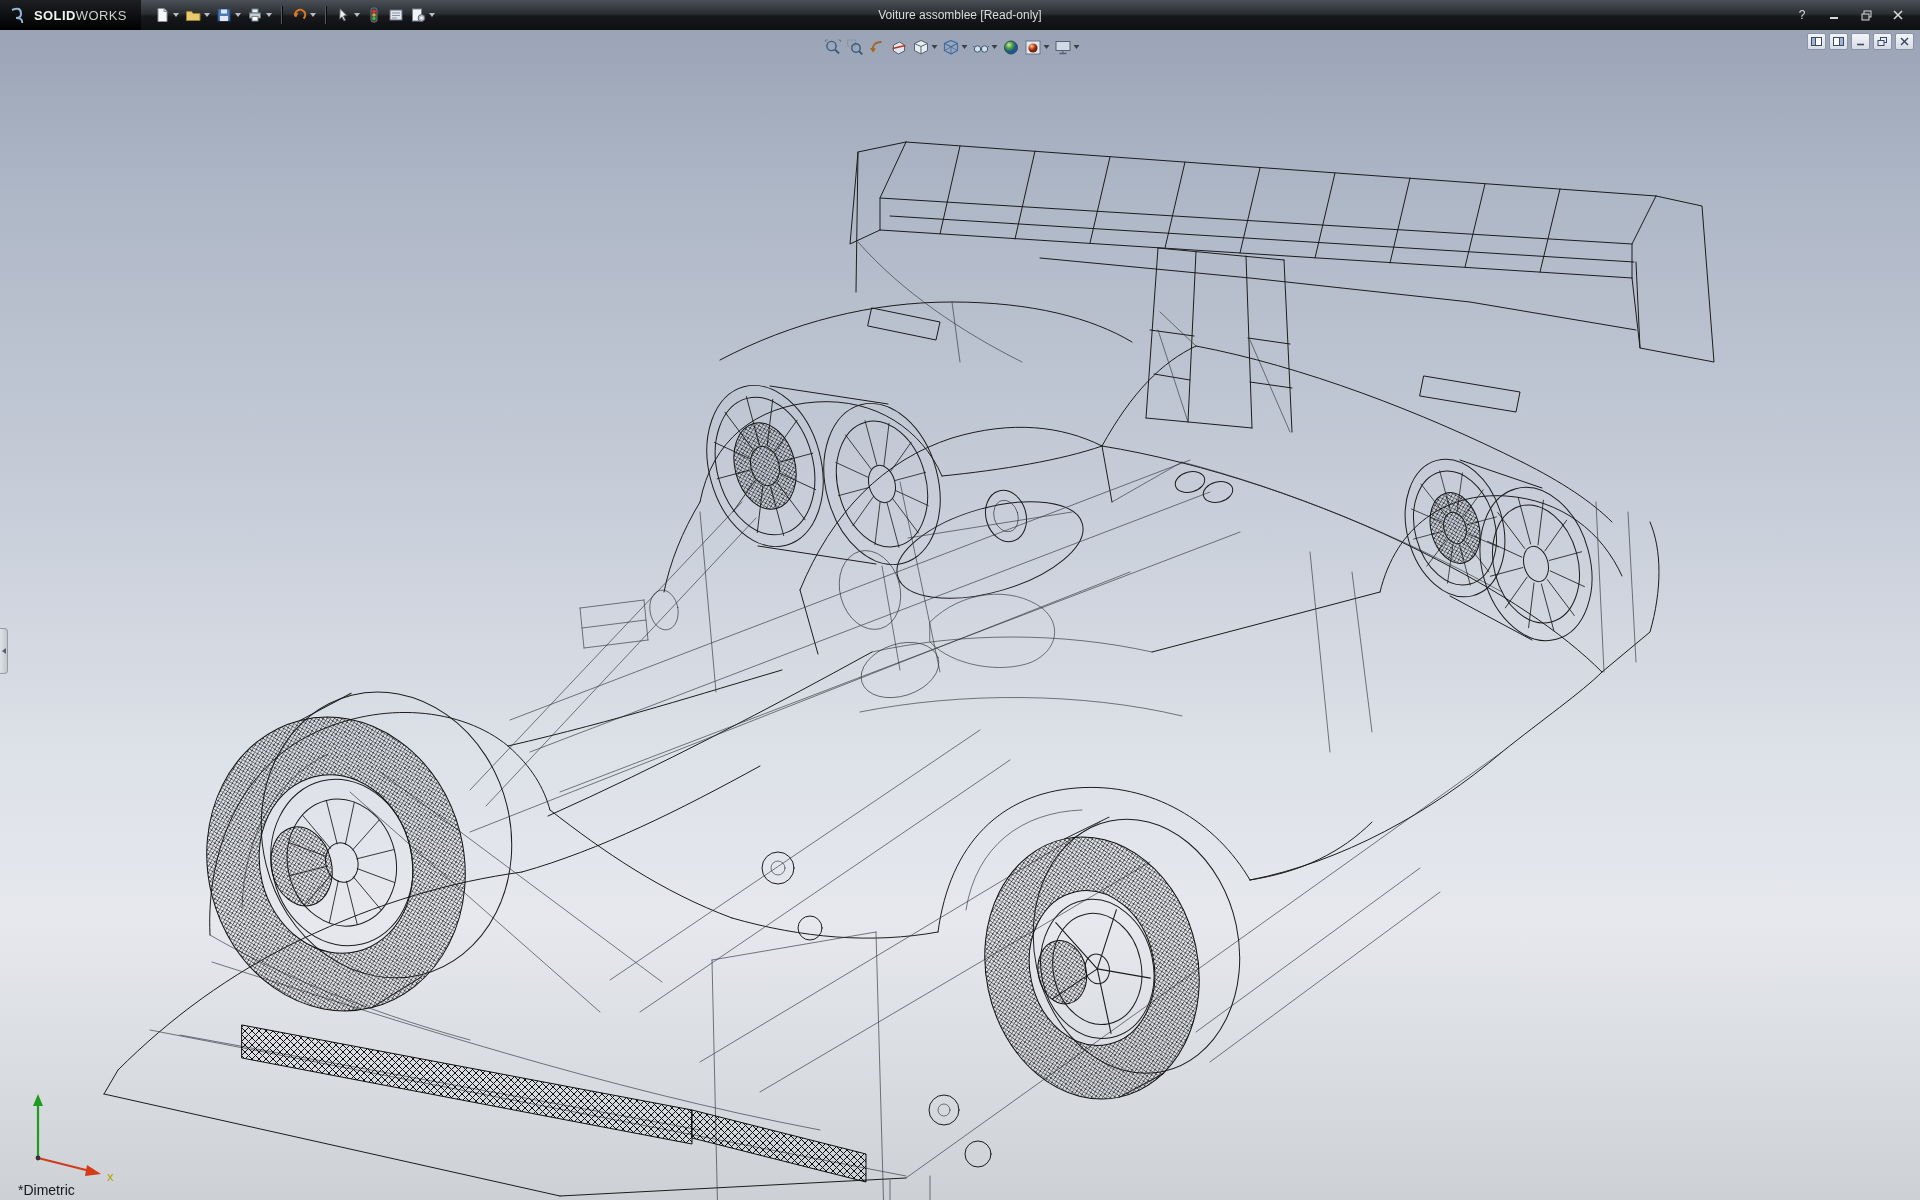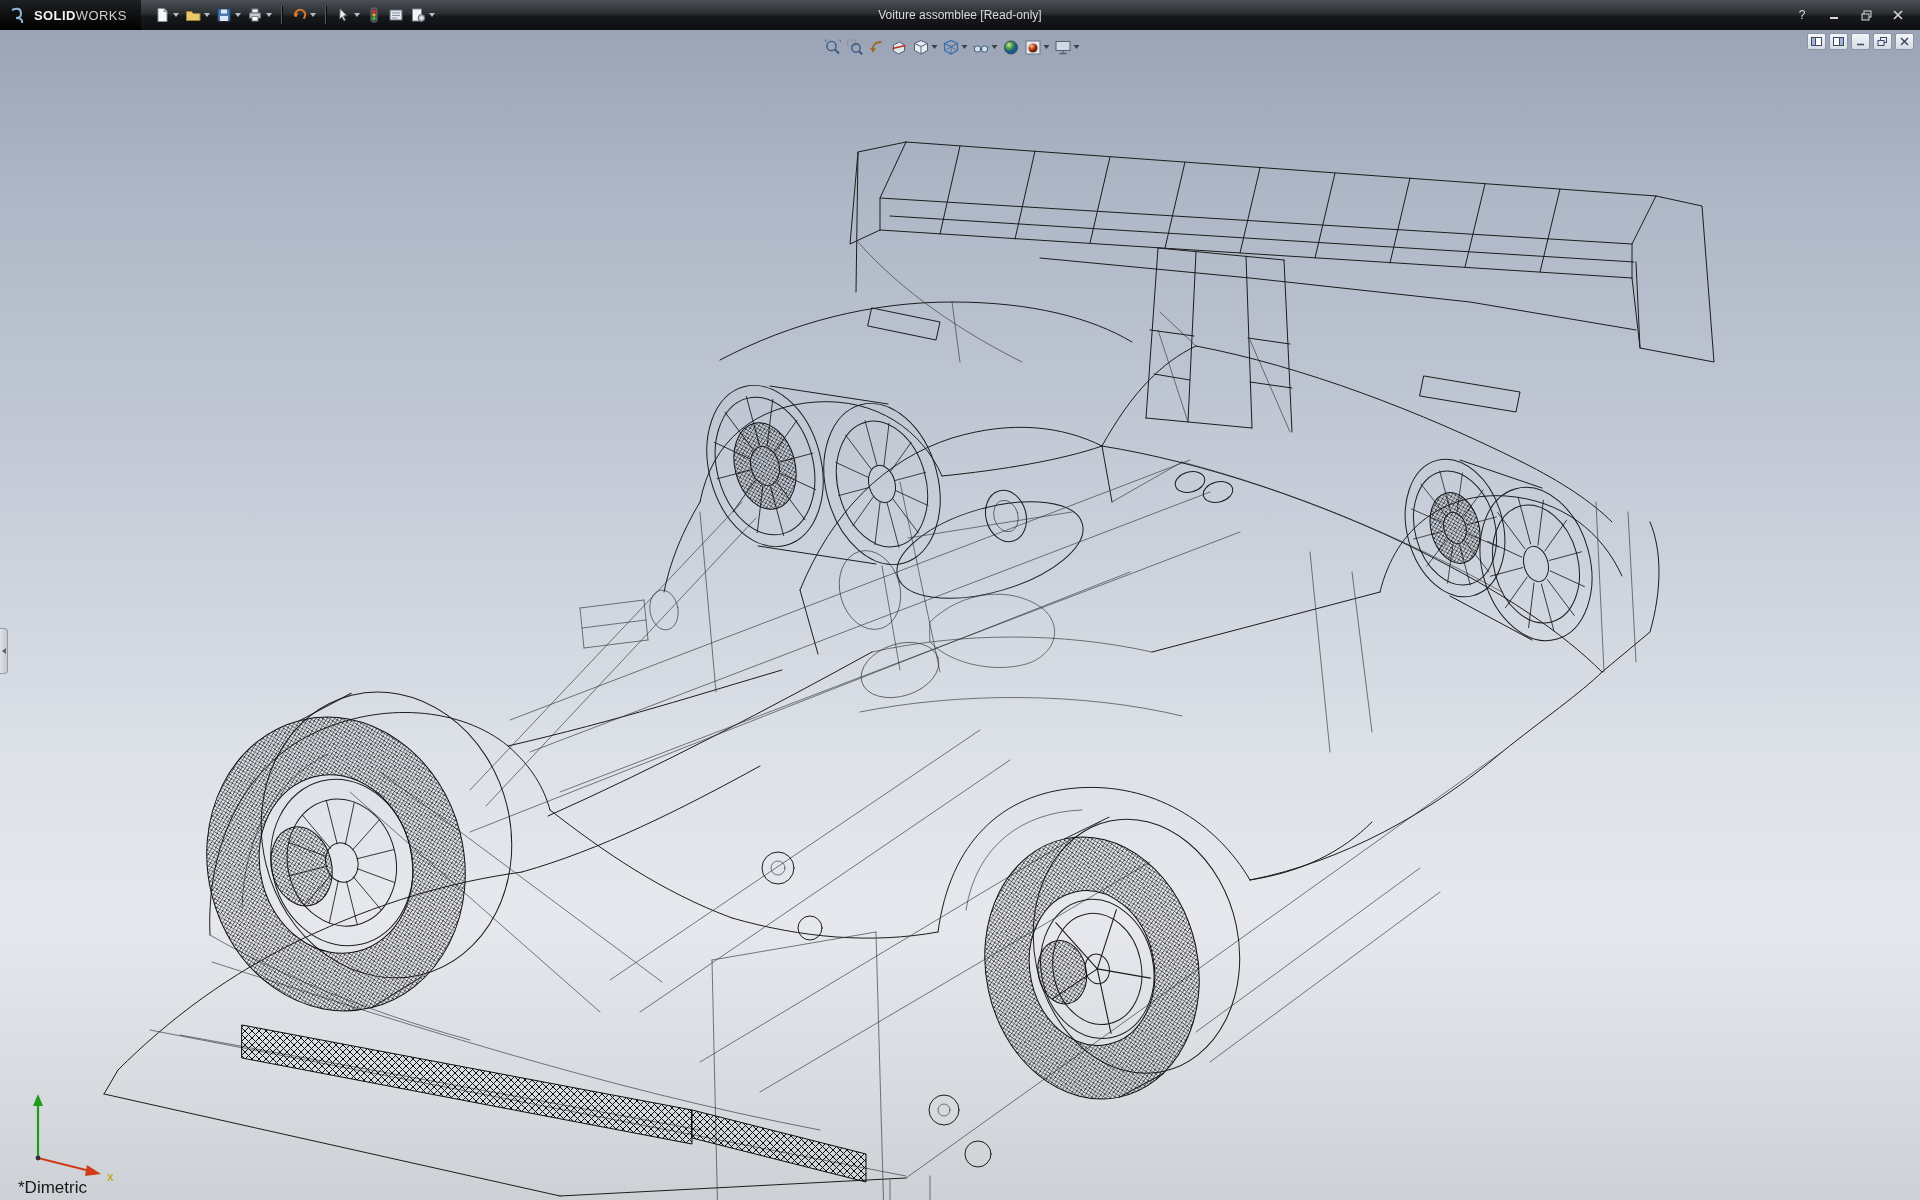--- a/index.html
+++ b/index.html
@@ -58,21 +58,21 @@
 
   
   .edge-handle {
     position:absolute; left:0; top:598px; width:8px; height:46px;
     background:linear-gradient(90deg,#dfe2e7,#c2c7cf); border:1px solid #959ca8; border-left:none;
     border-radius:0 4px 4px 0; display:flex; align-items:center; justify-content:center;
   }
   .edge-handle .tri { width:0; height:0; border-top:3px solid transparent; border-bottom:3px solid transparent; border-right:4px solid #5a616c; }
 
   .triad { position:absolute; left:6px; bottom:16px; }
-  .view-label { position:absolute; left:18px; bottom:2px; font-size:17px; color:#15181c; }
+  .view-label { position:absolute; left:18px; bottom:2px; font-size:14px; color:#15181c; }
 </style>
 </head>
 <body>
 
 <div class="app">
 
   <div class="titlebar">
     <div class="brand">
       <svg width="20" height="16" viewBox="0 0 20 16">
         <path d="M4 3 q9 -4 9 4 q0 4 -5 4 q7 0 6 5" stroke="#8fb4d8" fill="none" stroke-width="2"></path>

